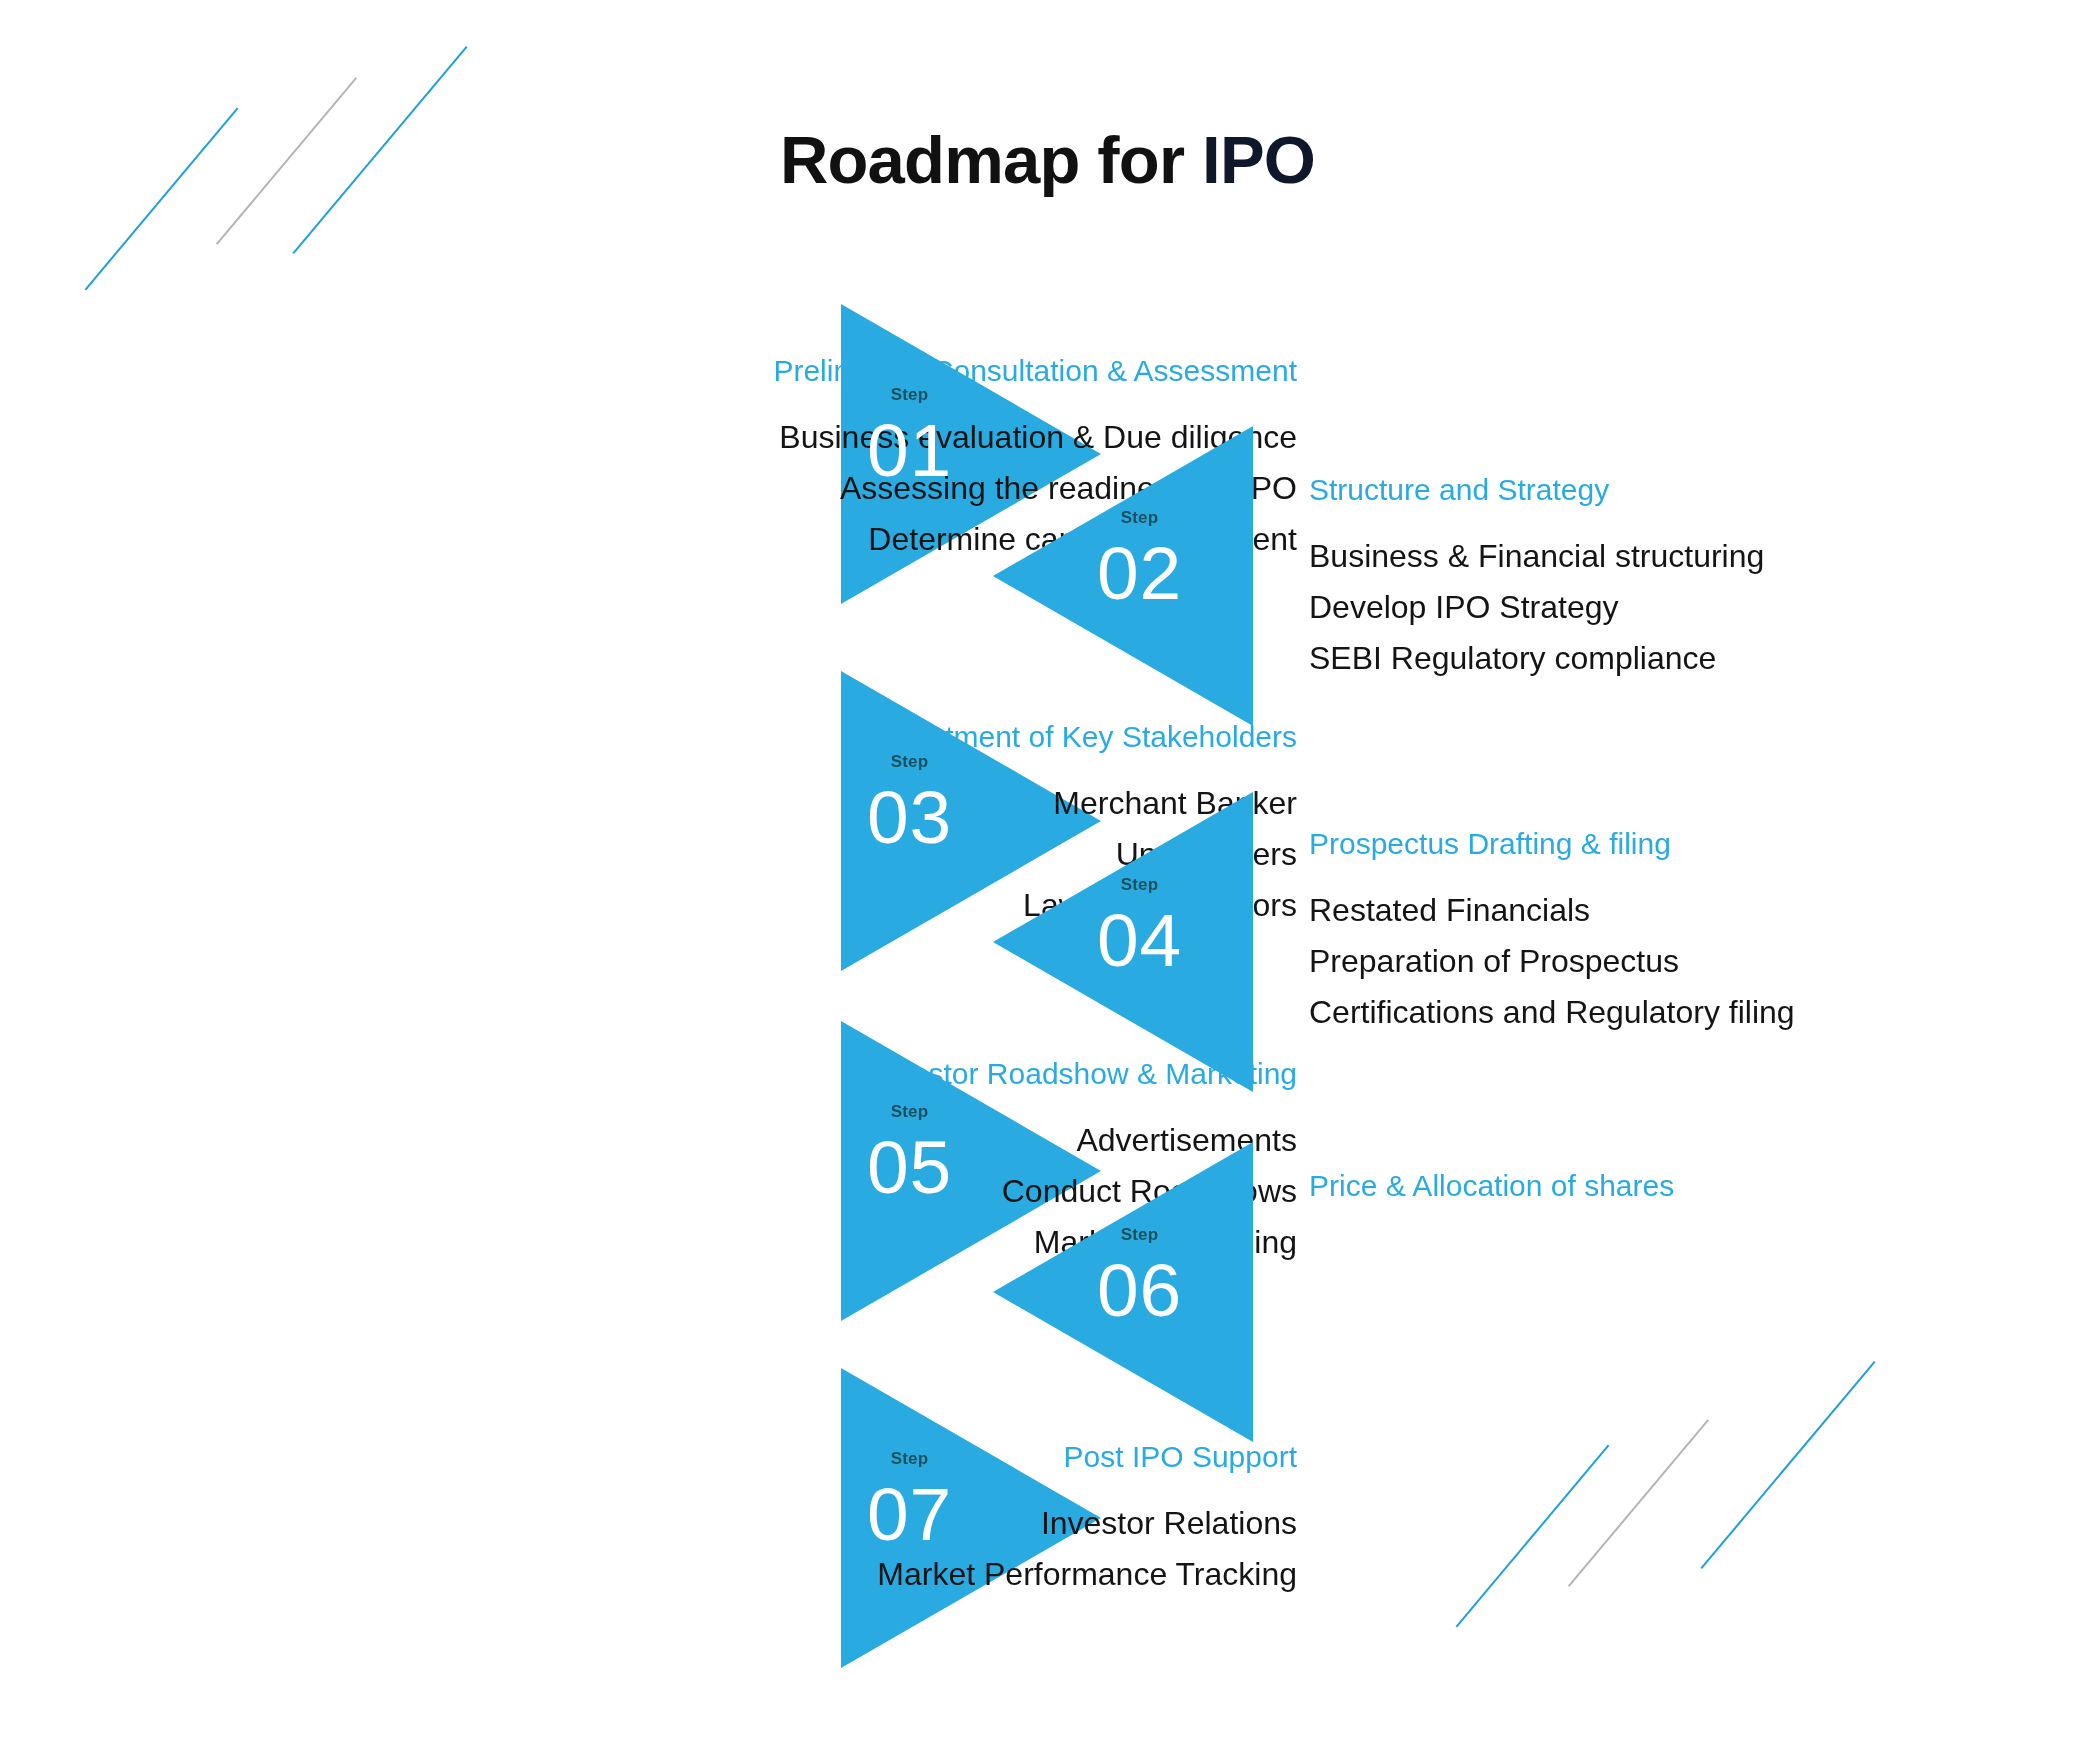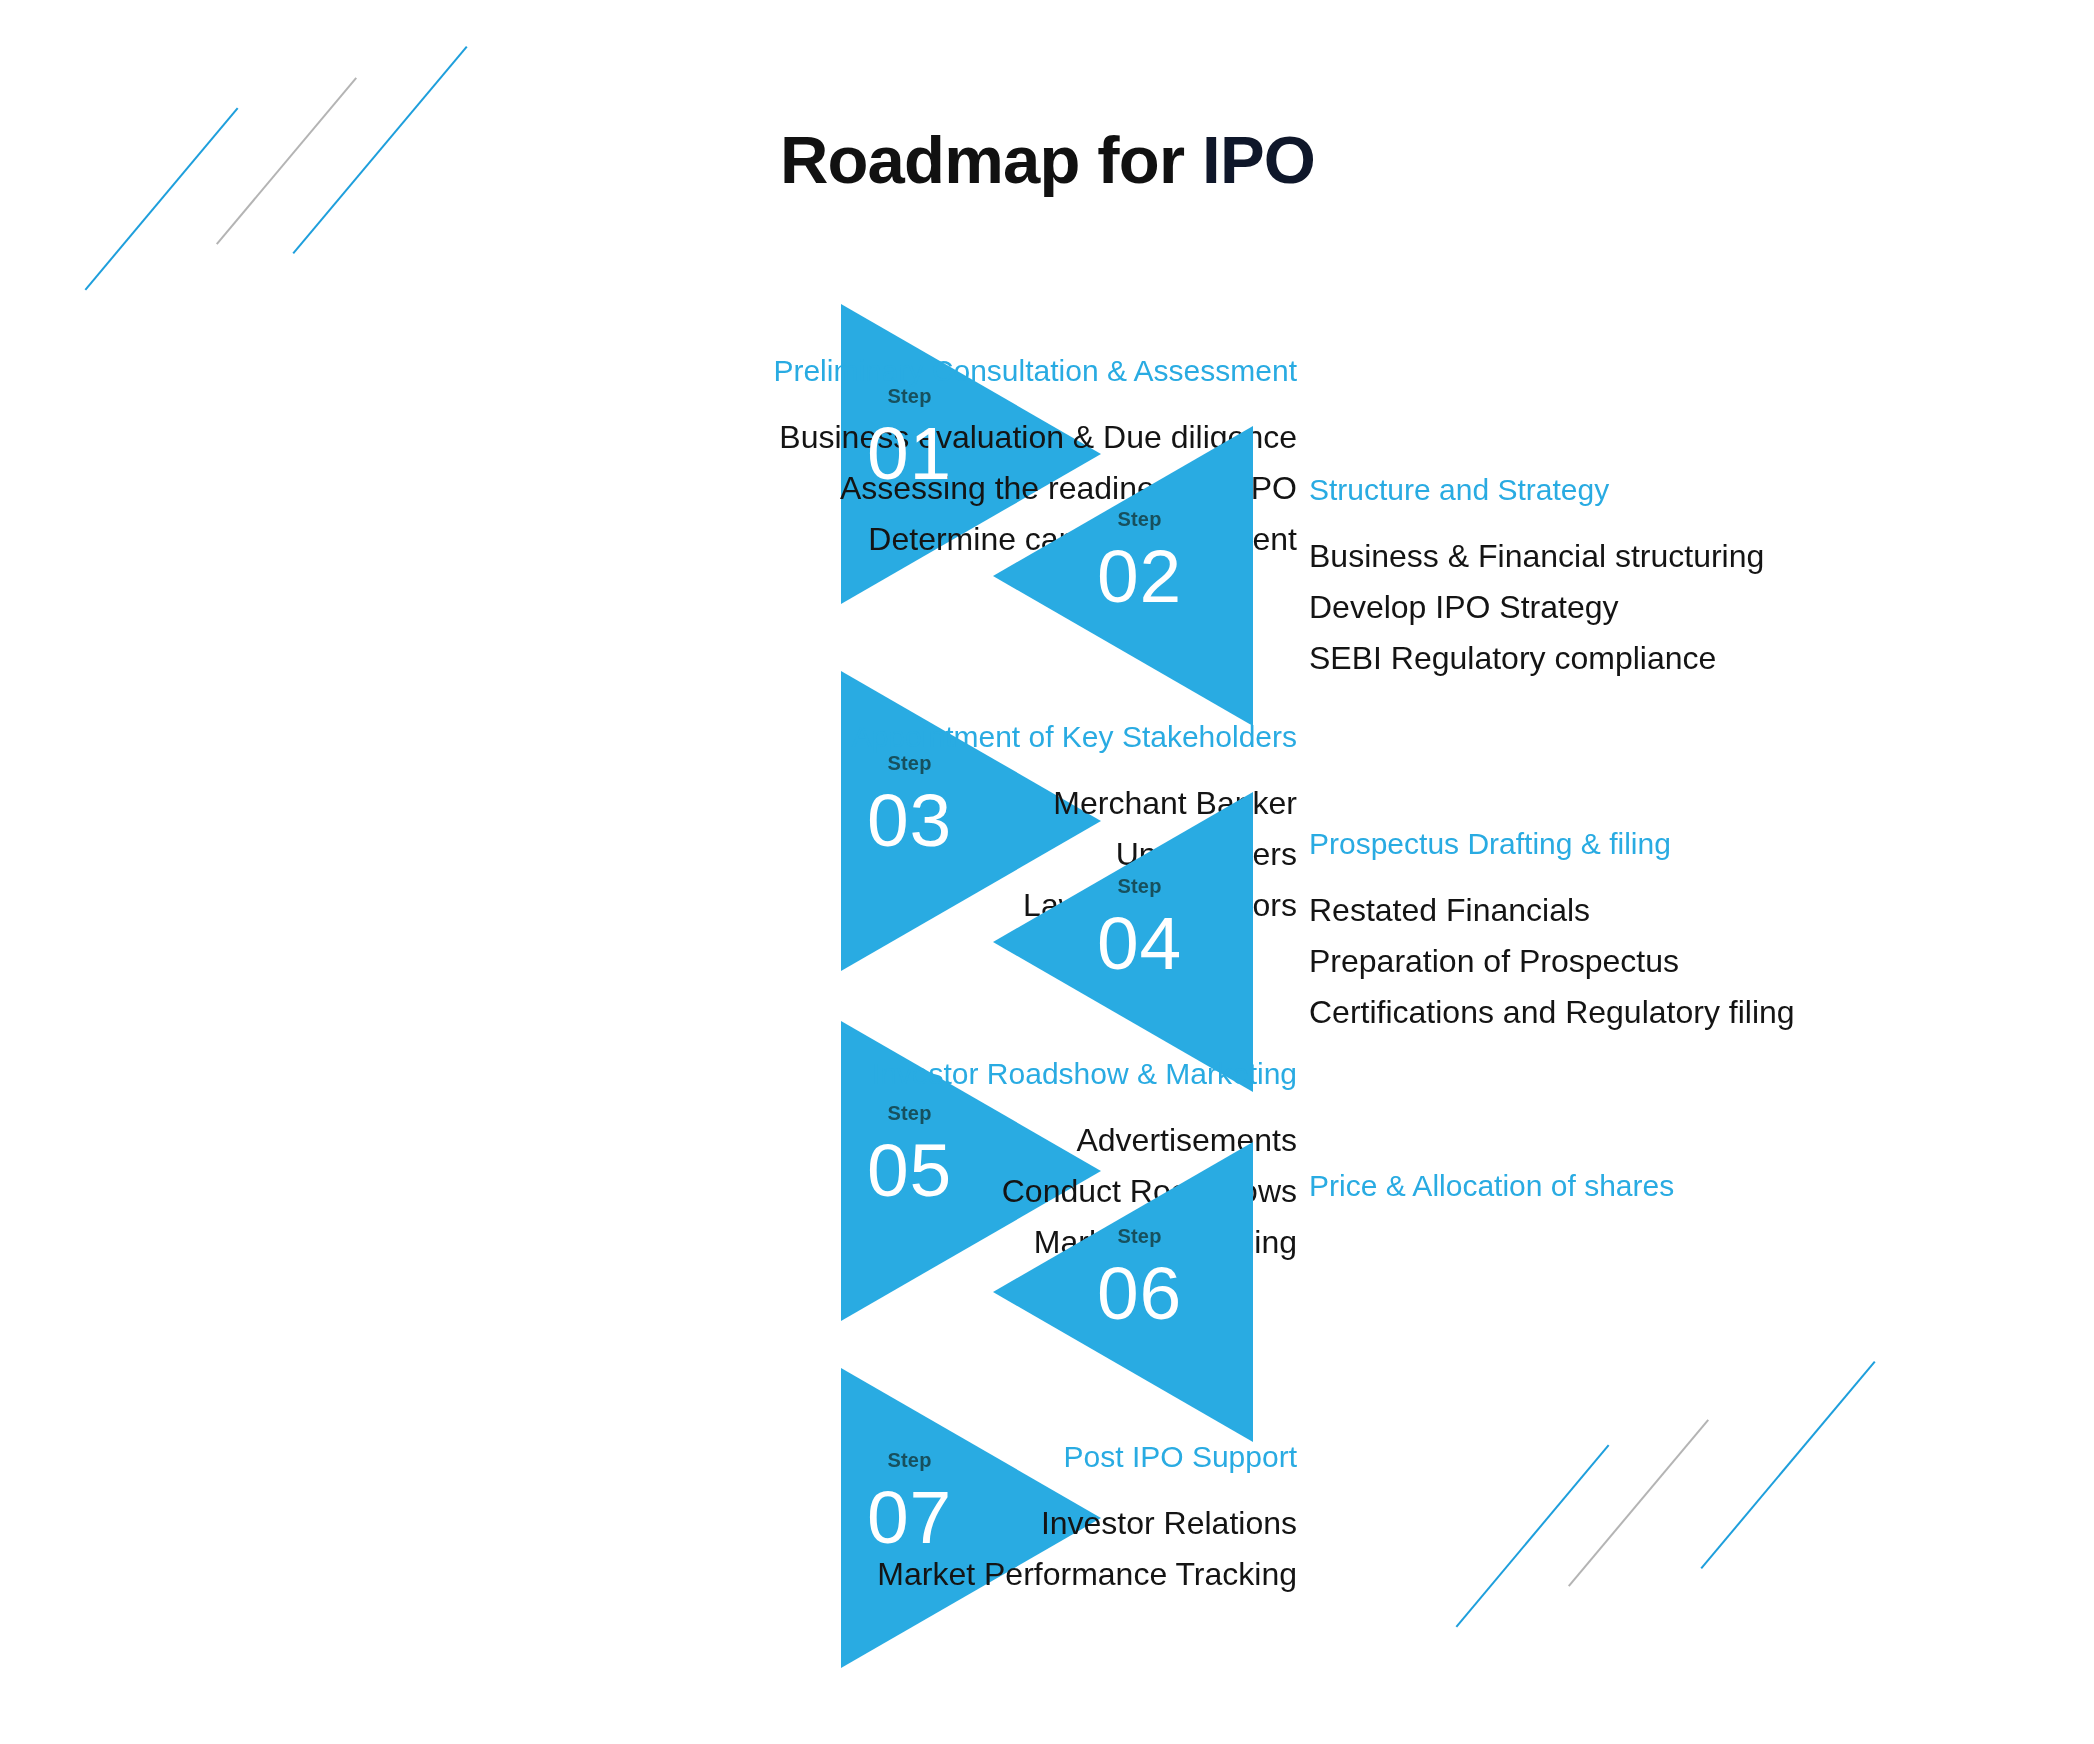--- a/index.html
+++ b/index.html
@@ -39,21 +39,21 @@
   }
   .tri.right { clip-path: polygon(0% 0%, 100% 50%, 0% 100%); }
   .tri.left  { clip-path: polygon(0% 50%, 100% 0%, 100% 100%); }
 
   .tri-label {
     position:absolute; z-index:4;
     line-height:1; text-align:center; white-space:nowrap;
   }
   .tri-label .step-word {
     display:block;
-    font-size:20px; font-weight:700; color:#17505e;
+    font-size:17px; font-weight:700; color:#17505e;
     letter-spacing:0.2px; margin-bottom:4.9px;
   }
   .tri-label .step-num {
     display:block;
     font-size:75px; font-weight:400; color:#ffffff;
     letter-spacing:0.8px;
     margin-top:10px;
   }
 
   

